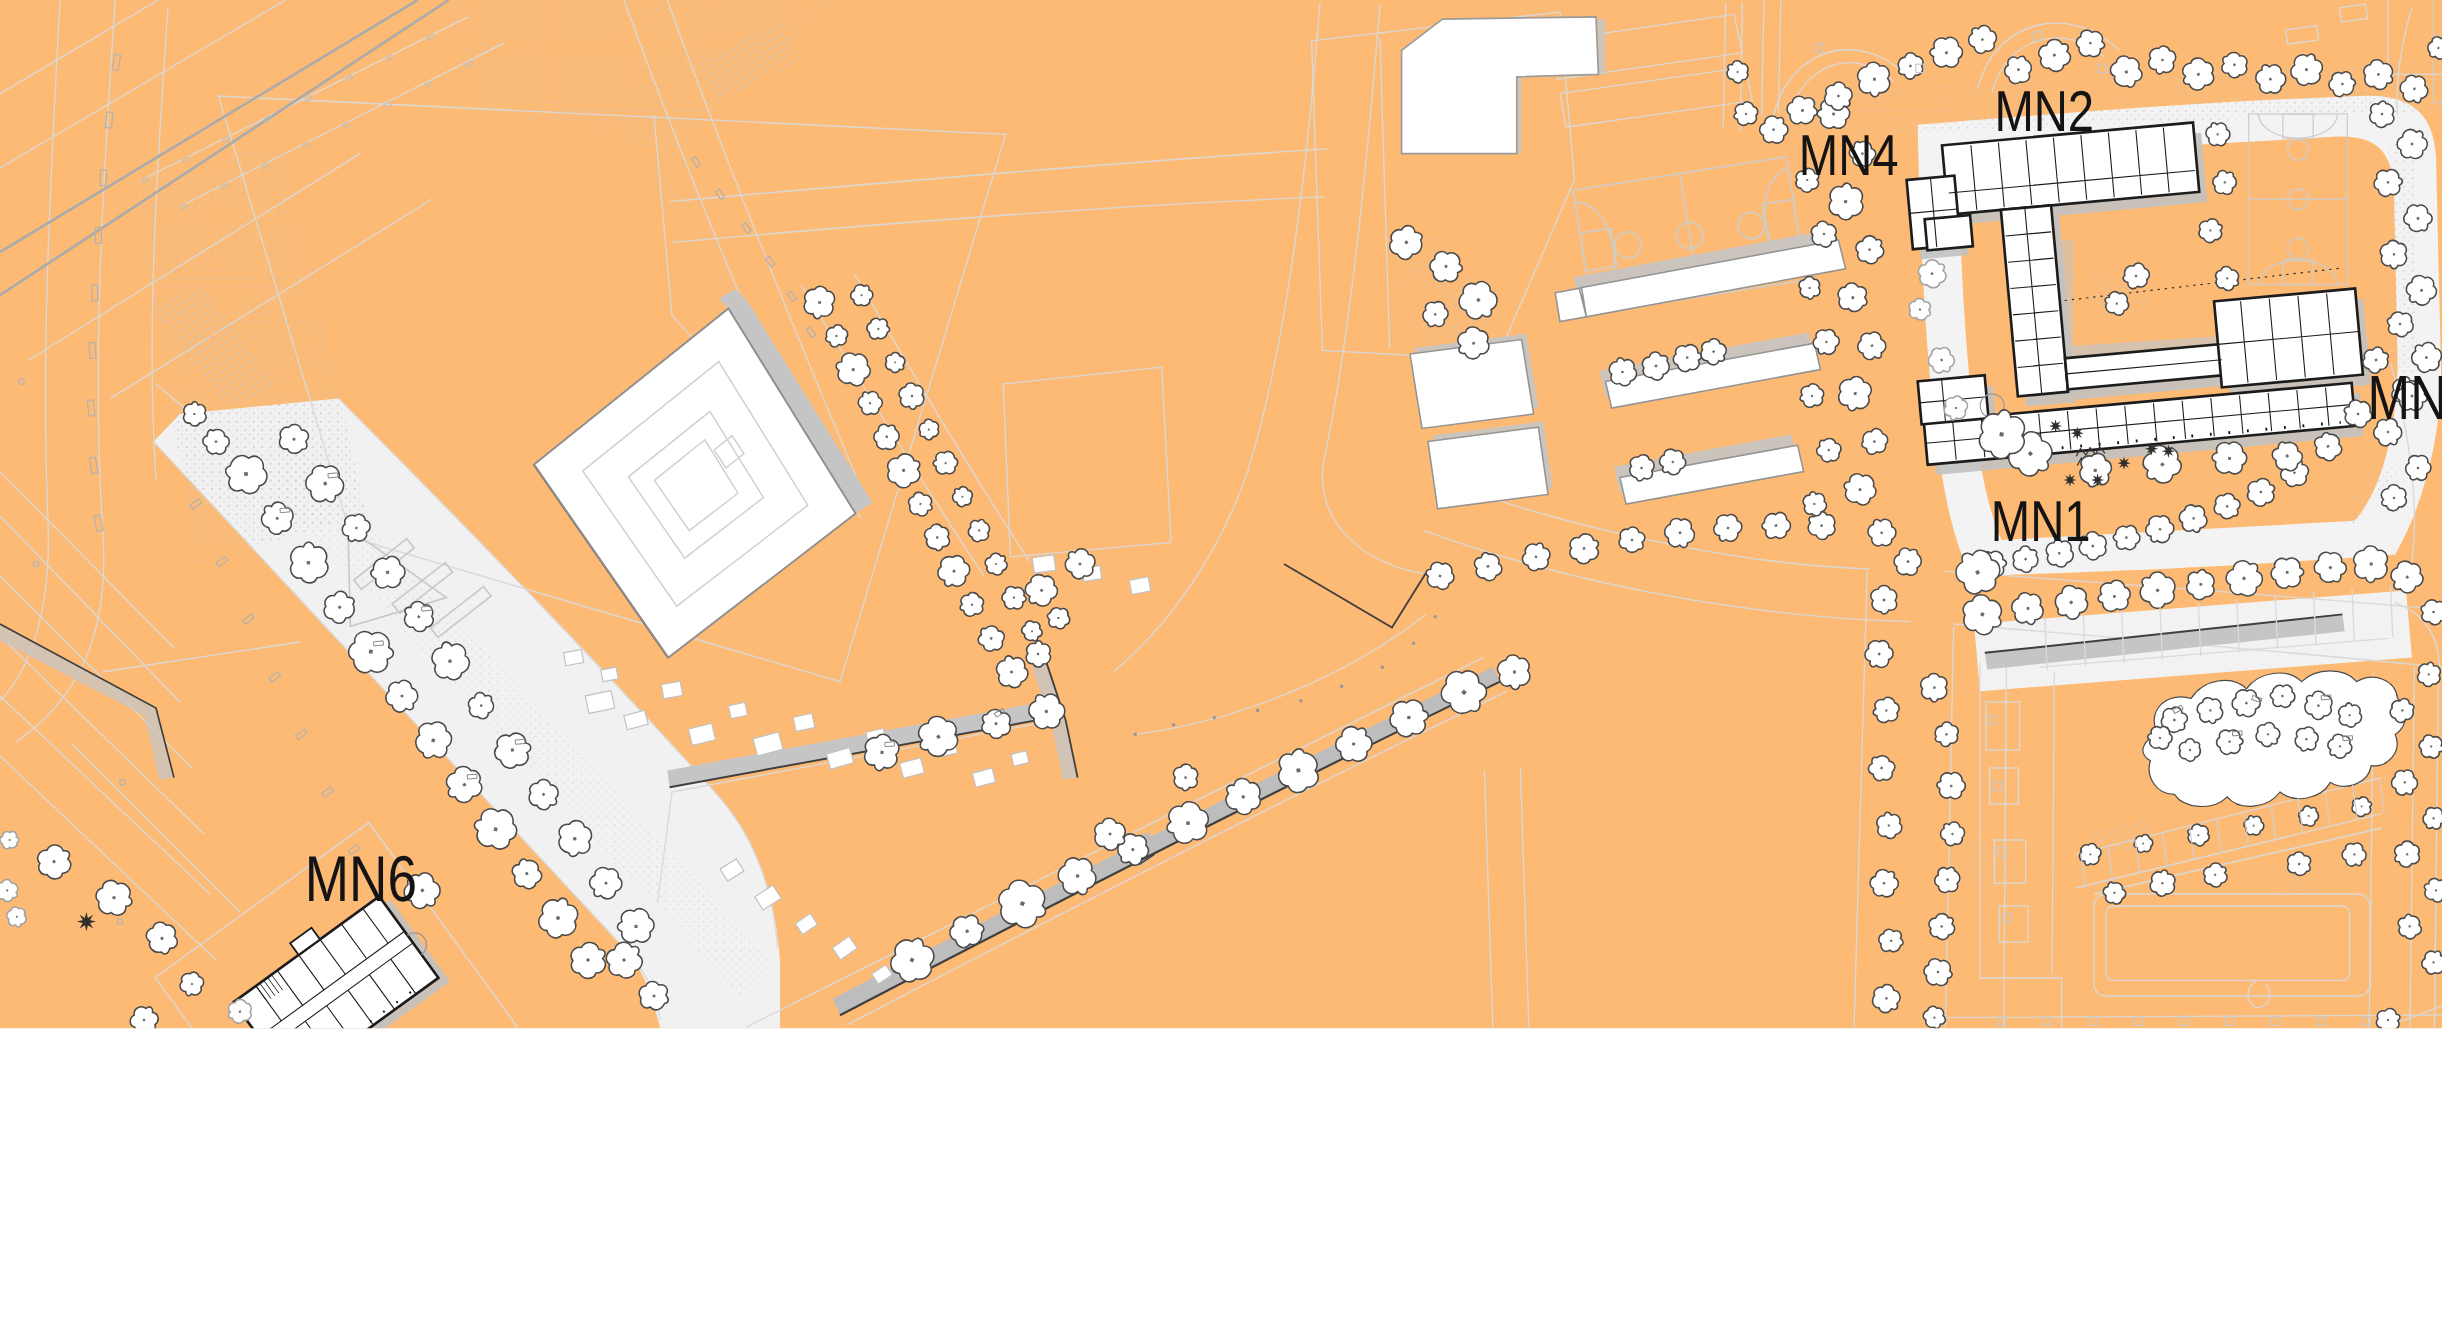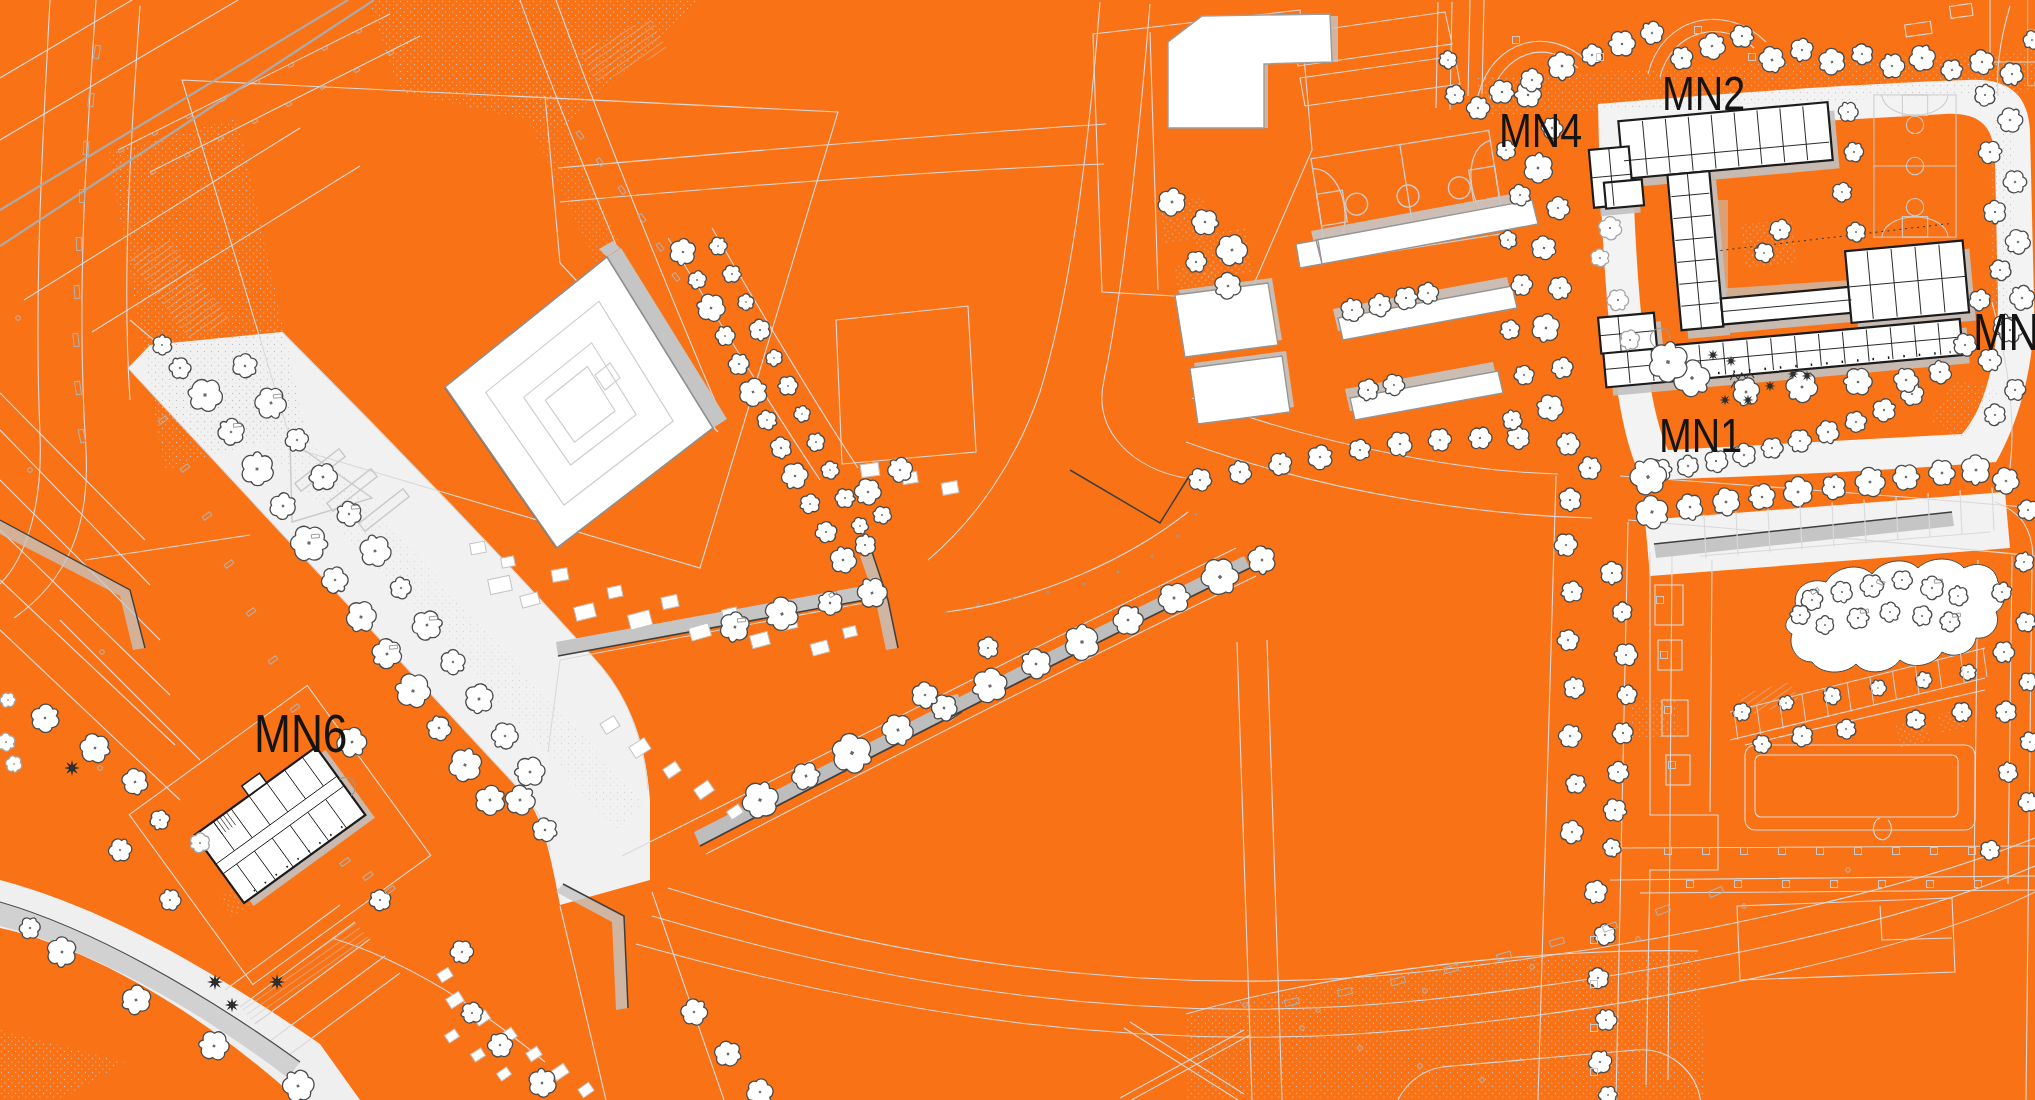--- a/index.html
+++ b/index.html
@@ -1,16 +1,16 @@
 <!DOCTYPE html>
 <html><head>
 <meta charset="utf-8">
 <style>
   html,body{margin:0;padding:0;background:#fff;}
-  .stage{position:relative;width:2035px;height:1100px;overflow:hidden;background:#f97316;
+  .stage{position:relative;width:2035px;height:857px;overflow:hidden;background:#fdba74;
          font-family:"Liberation Sans",sans-serif;}
   .stage svg{position:absolute;left:0;top:0;}
   .lbl{position:absolute;color:#141414;font-family:"Liberation Sans",sans-serif;
        font-size:48px;line-height:1;font-weight:400;letter-spacing:0px;
        transform:scaleX(.82);transform-origin:0 0;white-space:nowrap;z-index:5;}
   .lbl.big{font-size:54px;}
 </style>
 </head>
 <body>
 

